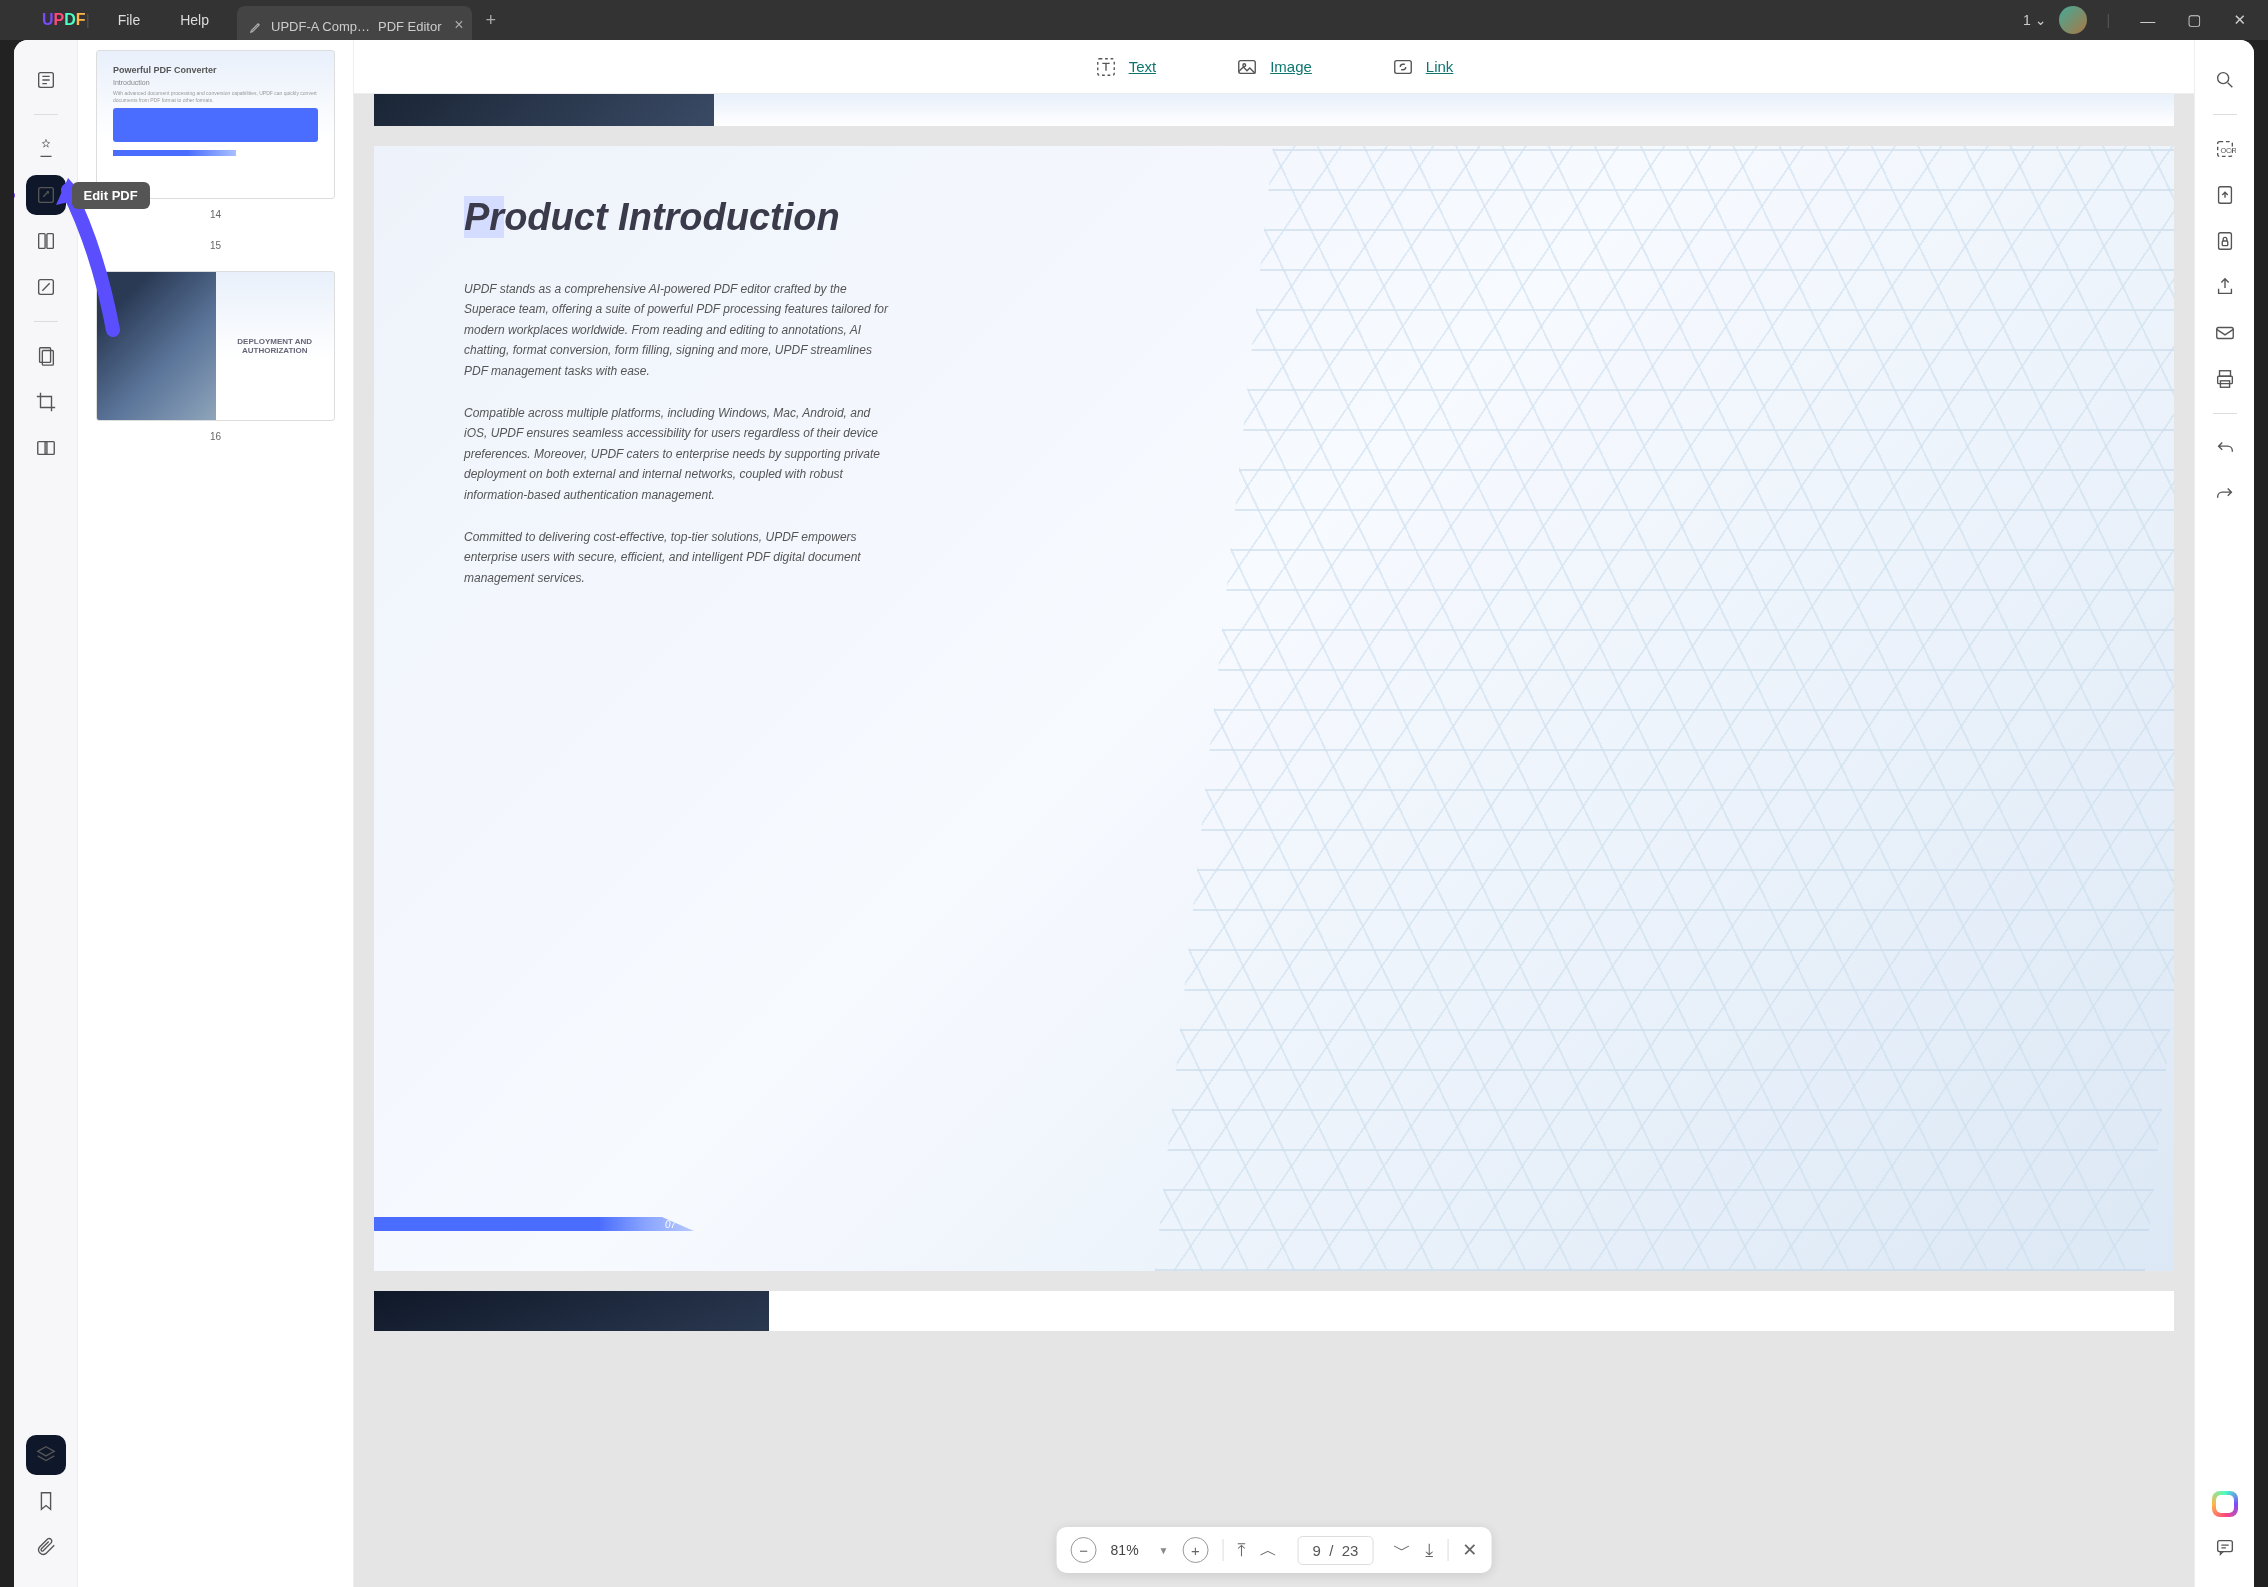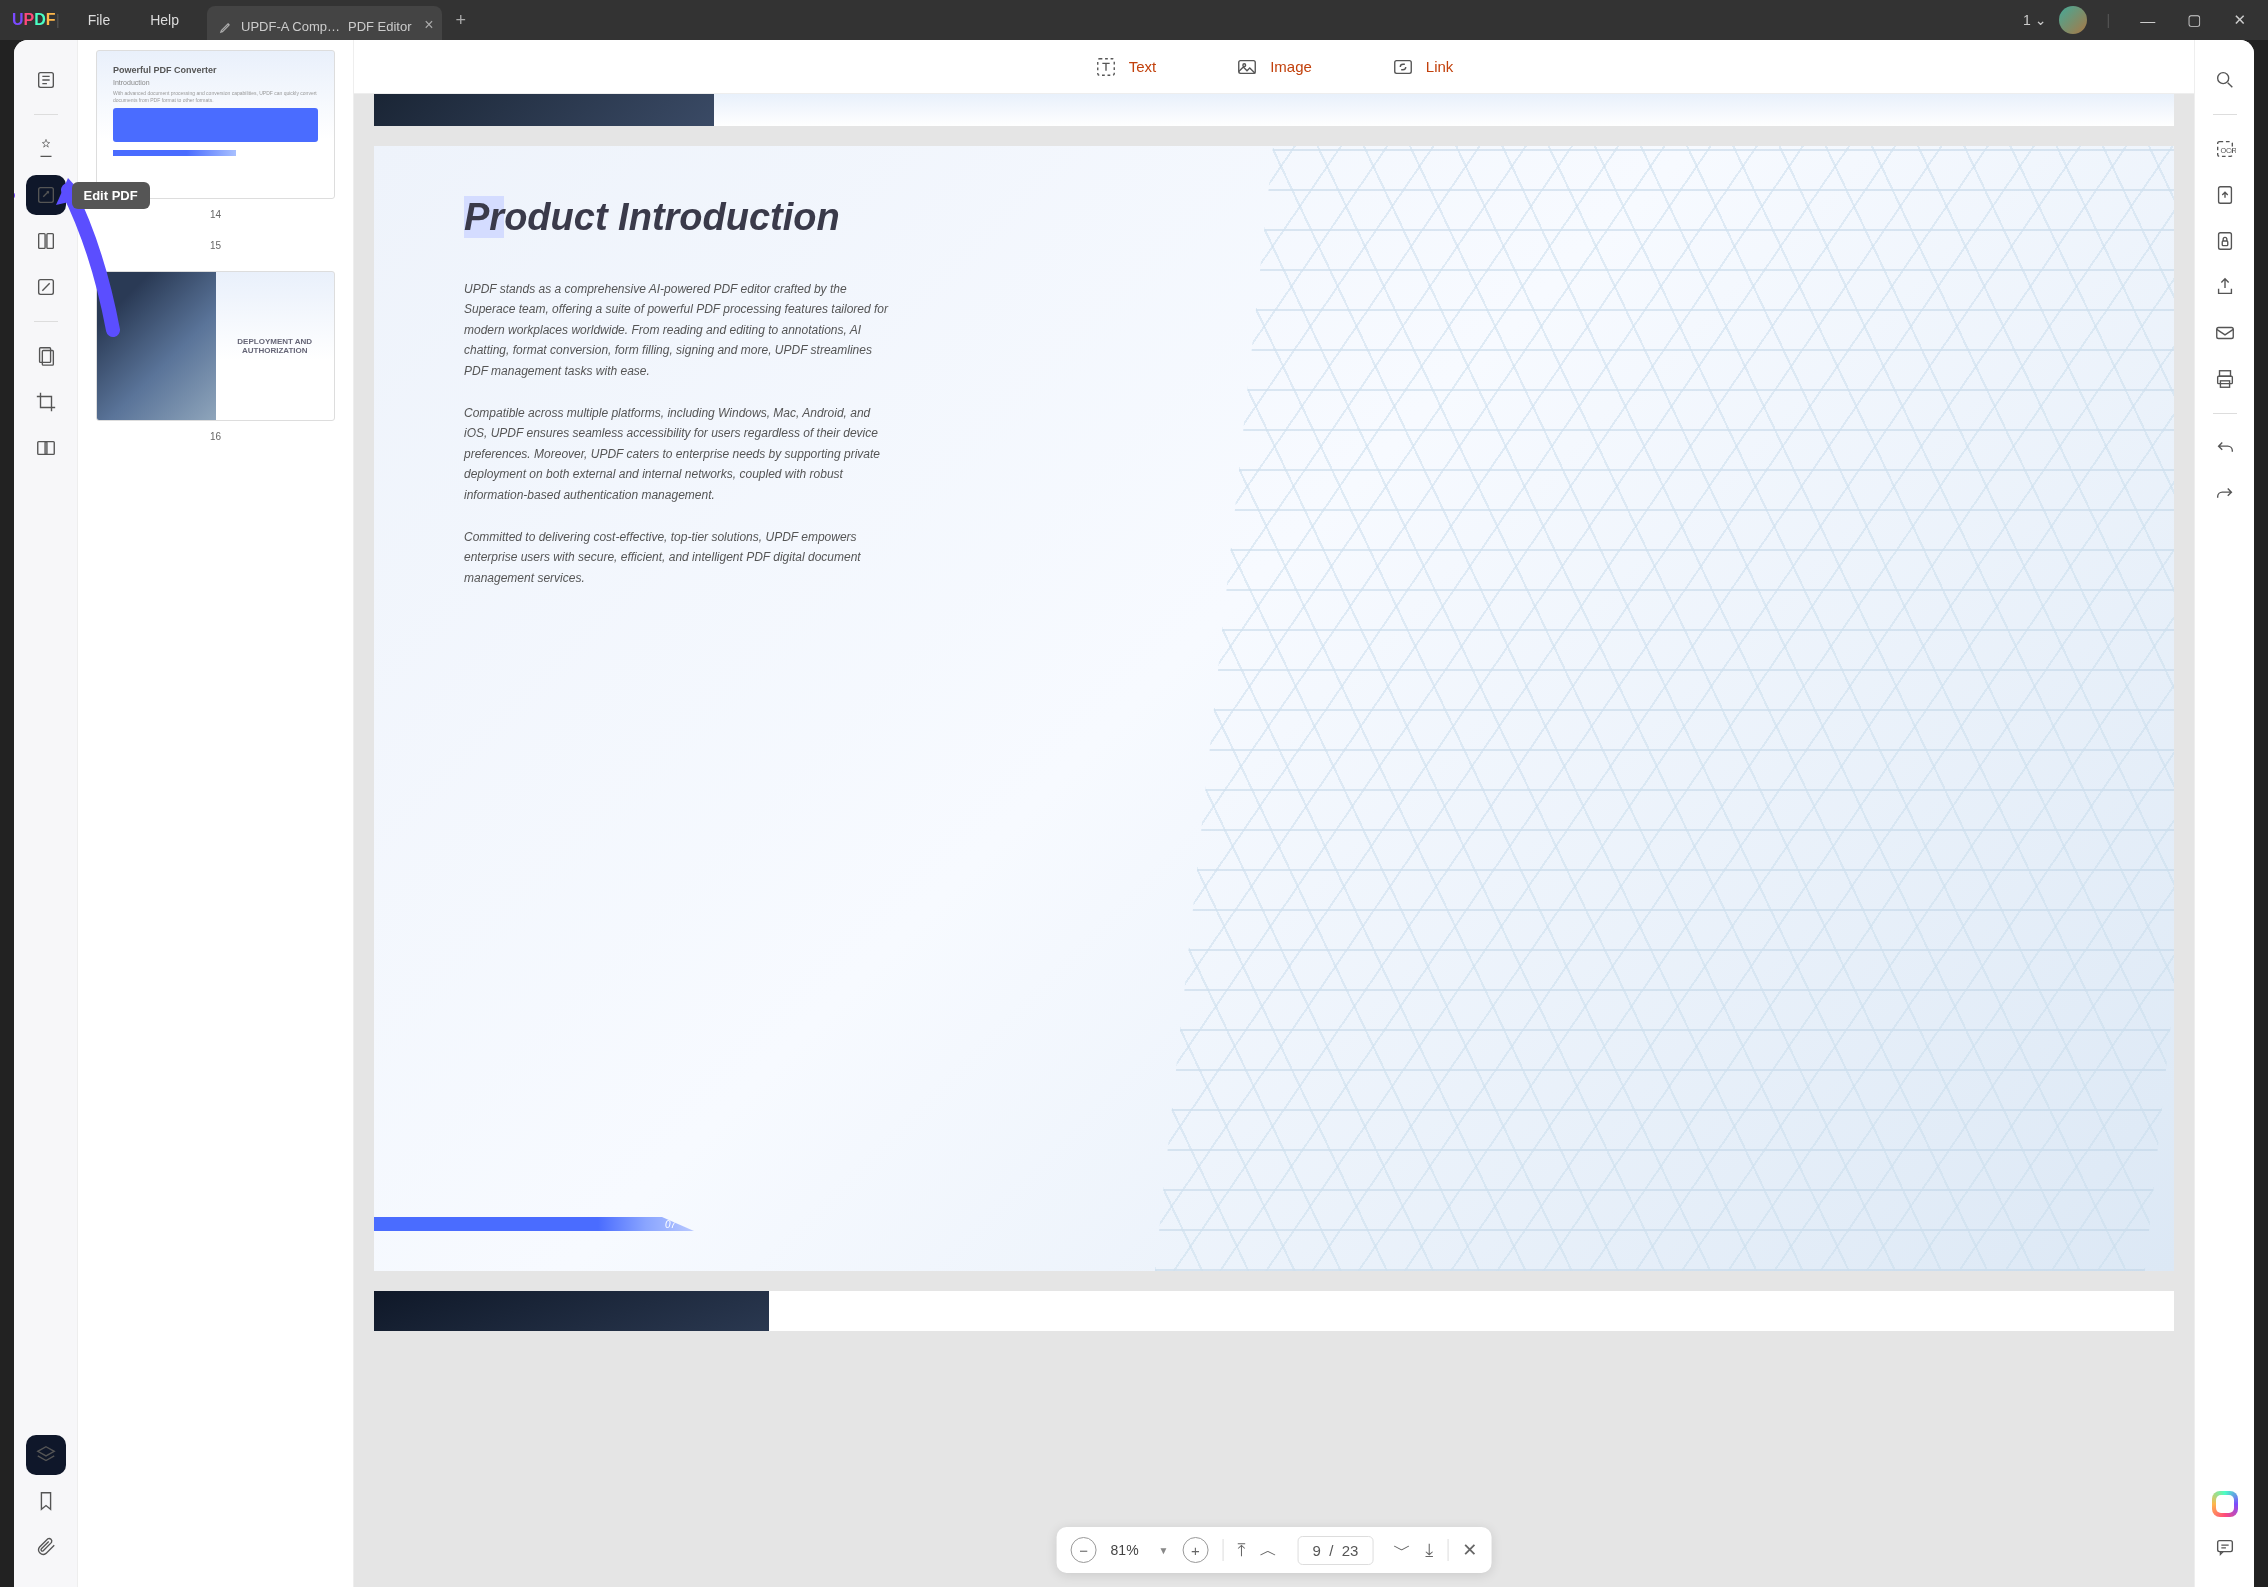--- a/index.html
+++ b/index.html
@@ -1,19 +1,19 @@
 <!DOCTYPE html>
 <html><head>
   <meta charset="utf-8">
   <style>
     * { margin: 0; padding: 0; box-sizing: border-box; font-family: -apple-system, BlinkMacSystemFont, 'Segoe UI', Arial, sans-serif; }
     body { background: #222; overflow: hidden; }
     
     .titlebar { height: 40px; background: #333; display: flex; align-items: center; color: #ddd; font-size: 14px; }
-    .logo { width: 48px; padding: 0 12px; font-weight: bold; font-size: 16px; }
+    .logo { width: 48px; padding: 0 12px; font-weight: bold; font-size: 16px; margin-left: 30px; }
     .logo .u { color: #7b4aff; } .logo .p { color: #ff4a7b; } .logo .d { color: #4affc5; } .logo .f { color: #ffb74a; }
     .menu-divider { color: #555; margin: 0 8px; }
     .menu-item { padding: 0 20px; cursor: pointer; }
     .tab { background: #444; margin-left: 8px; padding: 6px 30px 6px 12px; border-radius: 8px 8px 0 0; display: flex; align-items: flex-end; gap: 8px; position: relative; height: 34px; align-self: flex-end; font-size: 13px; color: #ccc; }
     .tab-close { position: absolute; right: 8px; cursor: pointer; color: #aaa; font-size: 16px; }
     .add-tab { margin-left: 14px; color: #aaa; cursor: pointer; font-size: 18px; }
     .title-right { margin-left: auto; display: flex; align-items: center; gap: 12px; padding-right: 12px; }
     .tab-count { display: flex; align-items: center; gap: 4px; color: #ccc; }
     .avatar { width: 28px; height: 28px; border-radius: 50%; background: linear-gradient(135deg,#4a9,#a74); }
     .winbtn { cursor: pointer; color: #ccc; padding: 4px 10px; font-size: 15px; }
@@ -40,21 +40,21 @@
     .thumb-lines { font-size: 5px; color: #999; line-height: 1.4; margin-top: 2px; }
     .thumb-16 { display: flex; padding: 0; }
     .thumb-16 .bldg { width: 50%; height: 100%; background: linear-gradient(135deg,#2a3a55 20%,#5a7499 60%,#8fa5bb 100%); }
     .thumb-16 .txt { width: 50%; display: flex; align-items: center; justify-content: center; font-size: 8px; font-weight: 600; color: #667; text-align: center; padding: 8px; }
     .thumb-circle { width: 70px; height: 70px; margin: 4px auto; position: relative; }
     .thumb-circle .ring { position: absolute; border: 2px solid #4a6cff; border-radius: 50%; width: 100%; height: 100%; }
     .thumb-circle .center { position: absolute; width: 20px; height: 20px; border-radius: 50%; background: #fff; border: 1px solid #ddd; top: 50%; left: 50%; transform: translate(-50%,-50%); }
     
     .main-area { flex: 1; background: #e5e5e5; overflow: hidden; position: relative; display: flex; flex-direction: column; }
     .edit-toolbar { background: #fff; height: 54px; display: flex; align-items: center; justify-content: center; gap: 80px; border-bottom: 1px solid #eee; flex-shrink: 0; }
-    .edit-tool { display: flex; align-items: center; gap: 12px; cursor: pointer; color: #c2410c; font-size: 15px; }
+    .edit-tool { display: flex; align-items: center; gap: 12px; cursor: pointer; color: #0f766e; font-size: 15px; text-decoration: underline; }
     .edit-tool svg { width: 22px; height: 22px; stroke: #555; fill: none; stroke-width: 1.5; }
     
     .canvas { flex: 1; overflow: hidden; padding: 0; position: relative; }
     .page-fragment { margin: 0 20px 20px; background: #fff; overflow: hidden; }
     .frag-top { height: 32px; background: linear-gradient(180deg,#e8f0fb,#fff); }
     .frag-top .dark { height: 32px; width: 340px; background: linear-gradient(135deg,#1a2535,#3a4a65); }
     
     .page-main { margin: 0 20px 20px; background: linear-gradient(135deg,#eef3fb 0%,#f7faff 45%,#dce8f5 100%); aspect-ratio: 1.6; position: relative; overflow: hidden; font-style: italic; }
     .building-pattern { position: absolute; right: -30px; top: 0; bottom: 0; width: 55%; background: 
       repeating-linear-gradient(60deg, rgba(200,220,235,0.6) 0 2px, transparent 2px 40px),

